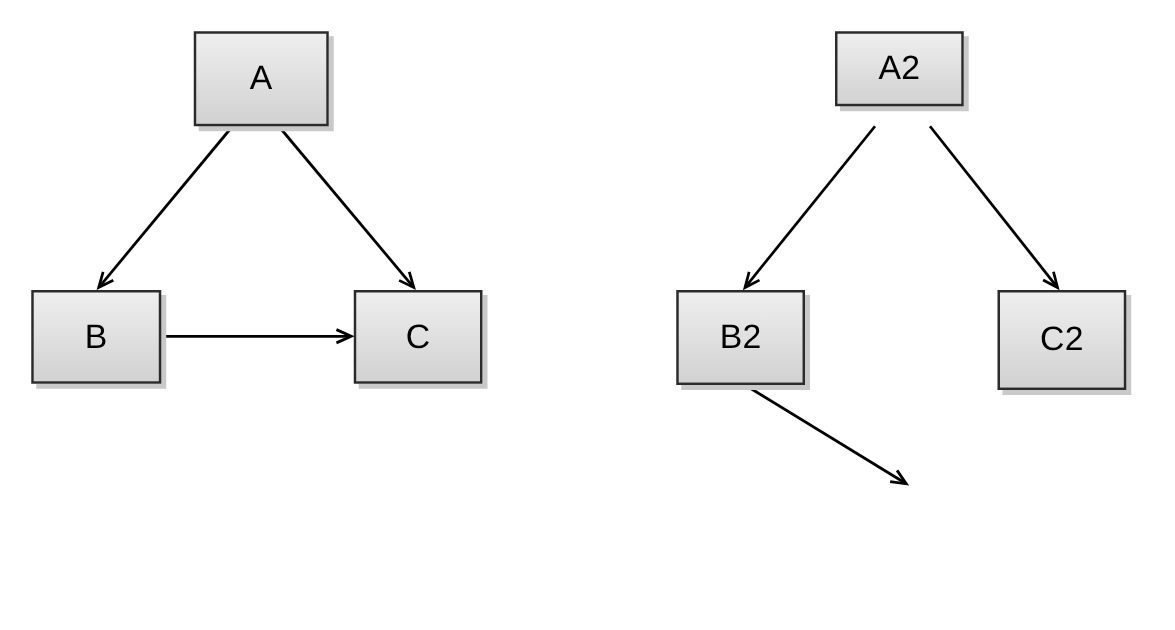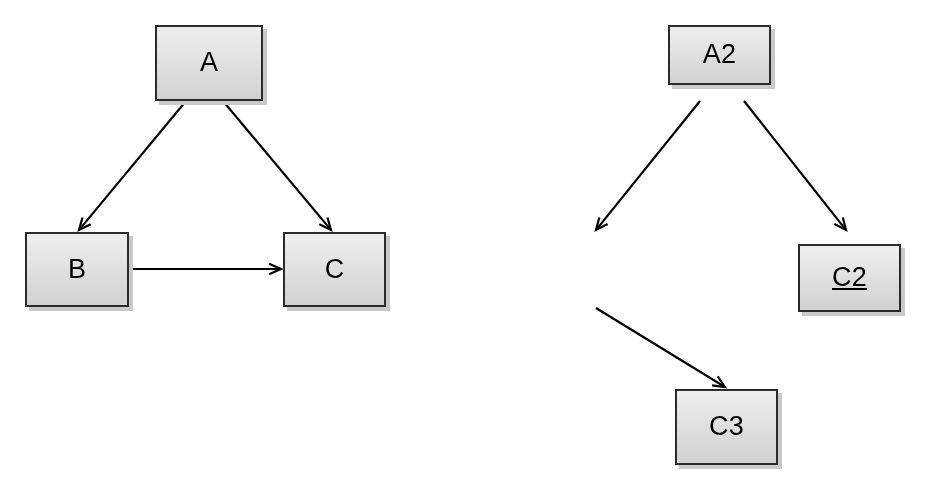--- a/index.html
+++ b/index.html
@@ -87,20 +87,20 @@
   </div>
   <div class="node" style="left: 25px; top: 232px; width: 104px; height: 75px;">
     <span class="node-label">B</span>
   </div>
   <div class="node" style="left: 283px; top: 232px; width: 103px; height: 75px;">
     <span class="node-label">C</span>
   </div>
   <div class="node" style="left: 668px; top: 25px; width: 103px; height: 60px;">
     <span class="node-label">A2</span>
   </div>
-  <div class="node" style="left: 798px; top: 244px; width: 103px; height: 68px; text-decoration: underline;">
+  <div class="node" style="left: 541px; top: 232px; width: 103px; height: 76px;">
+    <span class="node-label">B2</span>
+  </div>
+  <div class="node" style="left: 798px; top: 232px; width: 103px; height: 80px;">
     <span class="node-label">C2</span>
-  </div>
-  <div class="node" style="left: 675px; top: 389px; width: 103px; height: 76px;">
-    <span class="node-label">C3</span>
   </div>
 
 </div>
 
 </body></html>

